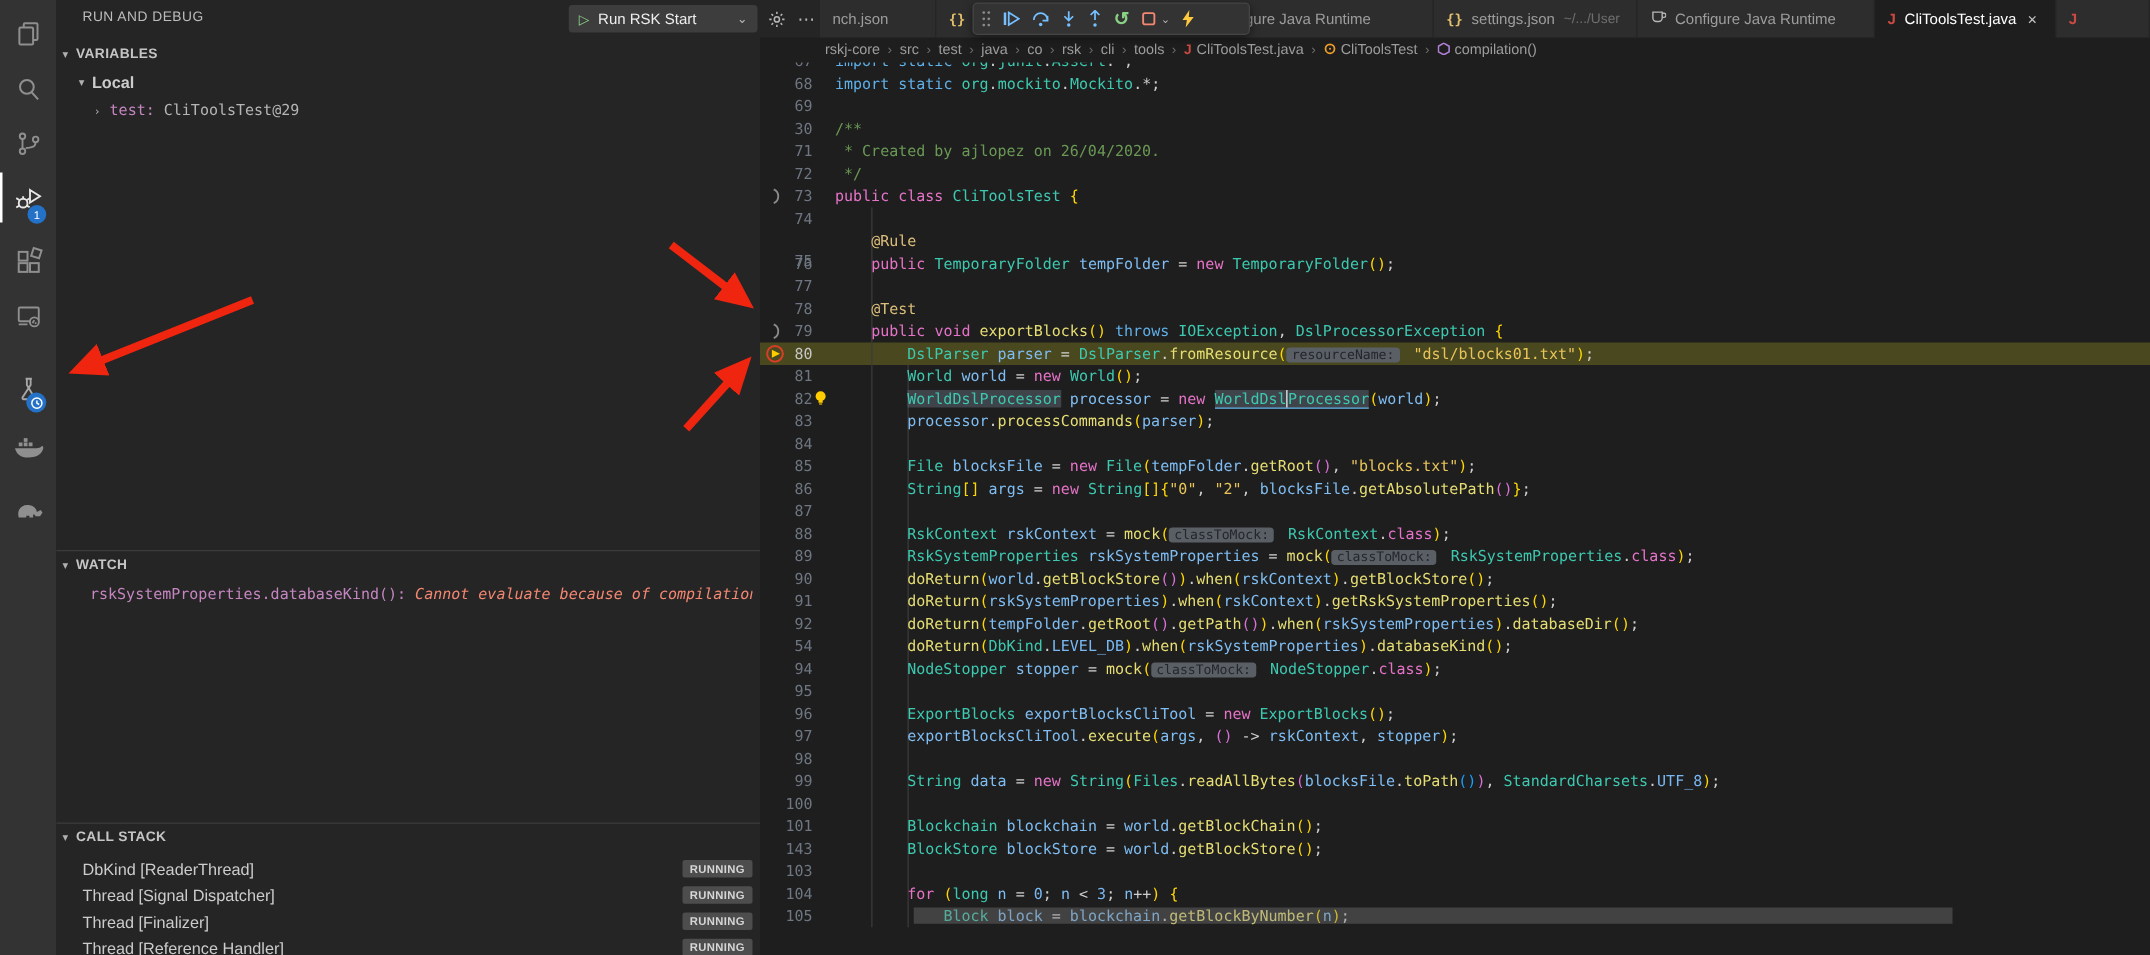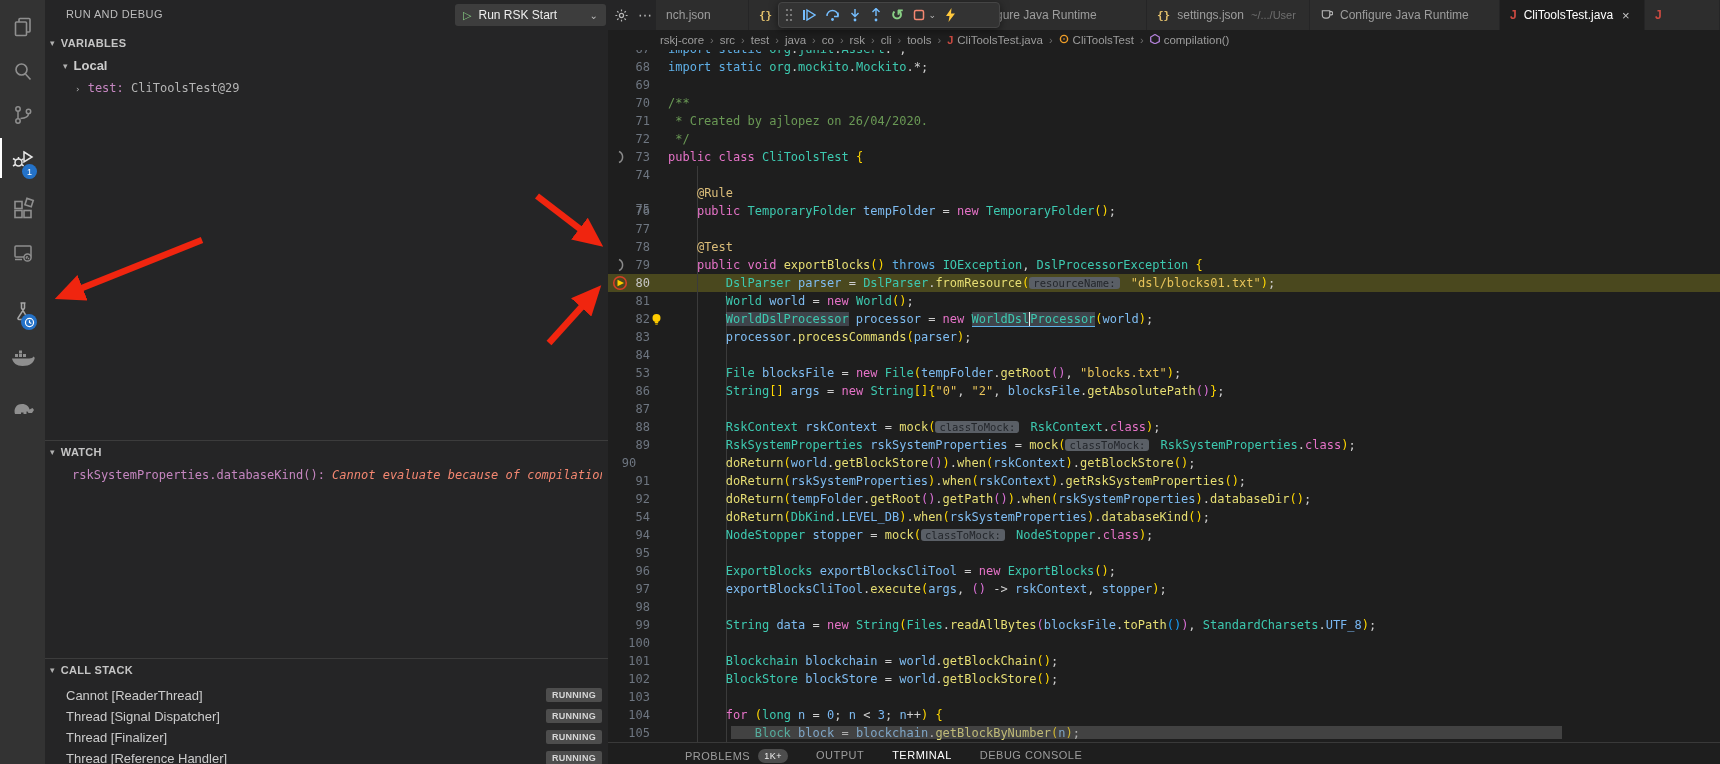--- a/index.html
+++ b/index.html
@@ -93,21 +93,21 @@
   <div class="code-layer" id="codeLayer">
       <div class="line-bg" style="top: 274px; background: rgb(74, 72, 30);"></div>
       <div class="indent-guide" style="left: 89px; top: 166px; height: 576px;"></div>
       <div class="indent-guide" style="left: 118px; top: 292px; height: 450px;"></div>
       <div class="line-num" style="top: 40px;">67</div>
       <div class="code-line" style="top: 40px;"><span style="color: rgb(95, 176, 232);">import</span><span> </span><span style="color: rgb(95, 176, 232);">static</span><span> </span><span style="color: rgb(61, 201, 176);">org</span><span style="color: rgb(207, 207, 207);">.</span><span style="color: rgb(61, 201, 176);">junit</span><span style="color: rgb(207, 207, 207);">.</span><span style="color: rgb(61, 201, 176);">Assert</span><span style="color: rgb(207, 207, 207);">.</span><span style="color: rgb(207, 207, 207);">*</span><span style="color: rgb(207, 207, 207);">;</span></div>
       <div class="line-num" style="top: 58px;">68</div>
       <div class="code-line" style="top: 58px;"><span style="color: rgb(95, 176, 232);">import</span><span> </span><span style="color: rgb(95, 176, 232);">static</span><span> </span><span style="color: rgb(61, 201, 176);">org</span><span style="color: rgb(207, 207, 207);">.</span><span style="color: rgb(61, 201, 176);">mockito</span><span style="color: rgb(207, 207, 207);">.</span><span style="color: rgb(61, 201, 176);">Mockito</span><span style="color: rgb(207, 207, 207);">.</span><span style="color: rgb(207, 207, 207);">*</span><span style="color: rgb(207, 207, 207);">;</span></div>
       <div class="line-num" style="top: 76px;">69</div>
       <div class="code-line" style="top: 76px;"></div>
-      <div class="line-num" style="top: 94px;">70</div>
+      <div class="line-num" style="top: 94px;">30</div>
       <div class="code-line" style="top: 94px;"><span style="color: rgb(106, 153, 85);">/**</span></div>
       <div class="line-num" style="top: 112px;">71</div>
       <div class="code-line" style="top: 112px;"><span style="color: rgb(106, 153, 85);"> * Created by ajlopez on 26/04/2020.</span></div>
       <div class="line-num" style="top: 130px;">72</div>
       <div class="code-line" style="top: 130px;"><span style="color: rgb(106, 153, 85);"> */</span></div>
       <div class="line-num" style="top: 148px;">73</div>
       <div class="code-line" style="top: 148px;"><span style="color: rgb(230, 115, 200);">public</span><span> </span><span style="color: rgb(230, 115, 200);">class</span><span> </span><span style="color: rgb(61, 201, 176);">CliToolsTest</span><span> </span><span style="color: rgb(255, 215, 0);">{</span></div>
       <div class="line-num" style="top: 166px;">74</div>
       <div class="code-line" style="top: 166px;"></div>
       <div class="line-num" style="top: 200px;">75</div>
@@ -123,31 +123,31 @@
       <div class="line-num cur" style="top: 274px;">80</div>
       <div class="code-line" style="top: 274px;"><span>        </span><span style="color: rgb(61, 201, 176);">DslParser</span><span> </span><span style="color: rgb(127, 189, 242);">parser</span><span> </span><span style="color: rgb(207, 207, 207);">=</span><span> </span><span style="color: rgb(61, 201, 176);">DslParser</span><span style="color: rgb(207, 207, 207);">.</span><span style="color: rgb(230, 222, 115);">fromResource</span><span style="color: rgb(255, 215, 0);">(</span><span class="inlay">resourceName:</span><span> </span><span style="color: rgb(232, 196, 90);">"dsl/blocks01.txt"</span><span style="color: rgb(255, 215, 0);">)</span><span style="color: rgb(207, 207, 207);">;</span></div>
       <div class="line-num" style="top: 292px;">81</div>
       <div class="code-line" style="top: 292px;"><span>        </span><span style="color: rgb(61, 201, 176);">World</span><span> </span><span style="color: rgb(127, 189, 242);">world</span><span> </span><span style="color: rgb(207, 207, 207);">=</span><span> </span><span style="color: rgb(230, 115, 200);">new</span><span> </span><span style="color: rgb(61, 201, 176);">World</span><span style="color: rgb(255, 215, 0);">(</span><span style="color: rgb(255, 215, 0);">)</span><span style="color: rgb(207, 207, 207);">;</span></div>
       <div class="line-num" style="top: 310px;">82</div>
       <div class="code-line" style="top: 310px;"><span>        </span><span class="whl"><span style="color: rgb(61, 201, 176);">WorldDslProcessor</span></span><span> </span><span style="color: rgb(127, 189, 242);">processor</span><span> </span><span style="color: rgb(207, 207, 207);">=</span><span> </span><span style="color: rgb(230, 115, 200);">new</span><span> </span><span class="whl2"><span style="color: rgb(61, 201, 176);">WorldDsl</span><span class="caret"></span><span style="color: rgb(61, 201, 176);">Processor</span></span><span style="color: rgb(255, 215, 0);">(</span><span style="color: rgb(127, 189, 242);">world</span><span style="color: rgb(255, 215, 0);">)</span><span style="color: rgb(207, 207, 207);">;</span></div>
       <div class="line-num" style="top: 328px;">83</div>
       <div class="code-line" style="top: 328px;"><span>        </span><span style="color: rgb(127, 189, 242);">processor</span><span style="color: rgb(207, 207, 207);">.</span><span style="color: rgb(230, 222, 115);">processCommands</span><span style="color: rgb(255, 215, 0);">(</span><span style="color: rgb(127, 189, 242);">parser</span><span style="color: rgb(255, 215, 0);">)</span><span style="color: rgb(207, 207, 207);">;</span></div>
       <div class="line-num" style="top: 346px;">84</div>
       <div class="code-line" style="top: 346px;"></div>
-      <div class="line-num" style="top: 364px;">53</div>
+      <div class="line-num" style="top: 364px;">85</div>
       <div class="code-line" style="top: 364px;"><span>        </span><span style="color: rgb(61, 201, 176);">File</span><span> </span><span style="color: rgb(127, 189, 242);">blocksFile</span><span> </span><span style="color: rgb(207, 207, 207);">=</span><span> </span><span style="color: rgb(230, 115, 200);">new</span><span> </span><span style="color: rgb(61, 201, 176);">File</span><span style="color: rgb(255, 215, 0);">(</span><span style="color: rgb(127, 189, 242);">tempFolder</span><span style="color: rgb(207, 207, 207);">.</span><span style="color: rgb(230, 222, 115);">getRoot</span><span style="color: rgb(218, 112, 214);">(</span><span style="color: rgb(218, 112, 214);">)</span><span style="color: rgb(207, 207, 207);">,</span><span> </span><span style="color: rgb(232, 196, 90);">"blocks.txt"</span><span style="color: rgb(255, 215, 0);">)</span><span style="color: rgb(207, 207, 207);">;</span></div>
       <div class="line-num" style="top: 382px;">86</div>
       <div class="code-line" style="top: 382px;"><span>        </span><span style="color: rgb(61, 201, 176);">String</span><span style="color: rgb(255, 215, 0);">[</span><span style="color: rgb(255, 215, 0);">]</span><span> </span><span style="color: rgb(127, 189, 242);">args</span><span> </span><span style="color: rgb(207, 207, 207);">=</span><span> </span><span style="color: rgb(230, 115, 200);">new</span><span> </span><span style="color: rgb(61, 201, 176);">String</span><span style="color: rgb(255, 215, 0);">[</span><span style="color: rgb(255, 215, 0);">]</span><span style="color: rgb(255, 215, 0);">{</span><span style="color: rgb(232, 196, 90);">"0"</span><span style="color: rgb(207, 207, 207);">,</span><span> </span><span style="color: rgb(232, 196, 90);">"2"</span><span style="color: rgb(207, 207, 207);">,</span><span> </span><span style="color: rgb(127, 189, 242);">blocksFile</span><span style="color: rgb(207, 207, 207);">.</span><span style="color: rgb(230, 222, 115);">getAbsolutePath</span><span style="color: rgb(218, 112, 214);">(</span><span style="color: rgb(218, 112, 214);">)</span><span style="color: rgb(255, 215, 0);">}</span><span style="color: rgb(207, 207, 207);">;</span></div>
       <div class="line-num" style="top: 400px;">87</div>
       <div class="code-line" style="top: 400px;"></div>
       <div class="line-num" style="top: 418px;">88</div>
       <div class="code-line" style="top: 418px;"><span>        </span><span style="color: rgb(61, 201, 176);">RskContext</span><span> </span><span style="color: rgb(127, 189, 242);">rskContext</span><span> </span><span style="color: rgb(207, 207, 207);">=</span><span> </span><span style="color: rgb(230, 222, 115);">mock</span><span style="color: rgb(255, 215, 0);">(</span><span class="inlay">classToMock:</span><span> </span><span style="color: rgb(61, 201, 176);">RskContext</span><span style="color: rgb(207, 207, 207);">.</span><span style="color: rgb(230, 115, 200);">class</span><span style="color: rgb(255, 215, 0);">)</span><span style="color: rgb(207, 207, 207);">;</span></div>
       <div class="line-num" style="top: 436px;">89</div>
       <div class="code-line" style="top: 436px;"><span>        </span><span style="color: rgb(61, 201, 176);">RskSystemProperties</span><span> </span><span style="color: rgb(127, 189, 242);">rskSystemProperties</span><span> </span><span style="color: rgb(207, 207, 207);">=</span><span> </span><span style="color: rgb(230, 222, 115);">mock</span><span style="color: rgb(255, 215, 0);">(</span><span class="inlay">classToMock:</span><span> </span><span style="color: rgb(61, 201, 176);">RskSystemProperties</span><span style="color: rgb(207, 207, 207);">.</span><span style="color: rgb(230, 115, 200);">class</span><span style="color: rgb(255, 215, 0);">)</span><span style="color: rgb(207, 207, 207);">;</span></div>
-      <div class="line-num" style="top: 454px; text-align: center;">90</div>
+      <div class="line-num" style="top: 454px;">90</div>
       <div class="code-line" style="top: 454px;"><span>        </span><span style="color: rgb(230, 222, 115);">doReturn</span><span style="color: rgb(255, 215, 0);">(</span><span style="color: rgb(127, 189, 242);">world</span><span style="color: rgb(207, 207, 207);">.</span><span style="color: rgb(230, 222, 115);">getBlockStore</span><span style="color: rgb(218, 112, 214);">(</span><span style="color: rgb(218, 112, 214);">)</span><span style="color: rgb(255, 215, 0);">)</span><span style="color: rgb(207, 207, 207);">.</span><span style="color: rgb(230, 222, 115);">when</span><span style="color: rgb(255, 215, 0);">(</span><span style="color: rgb(127, 189, 242);">rskContext</span><span style="color: rgb(255, 215, 0);">)</span><span style="color: rgb(207, 207, 207);">.</span><span style="color: rgb(230, 222, 115);">getBlockStore</span><span style="color: rgb(255, 215, 0);">(</span><span style="color: rgb(255, 215, 0);">)</span><span style="color: rgb(207, 207, 207);">;</span></div>
       <div class="line-num" style="top: 472px;">91</div>
       <div class="code-line" style="top: 472px;"><span>        </span><span style="color: rgb(230, 222, 115);">doReturn</span><span style="color: rgb(255, 215, 0);">(</span><span style="color: rgb(127, 189, 242);">rskSystemProperties</span><span style="color: rgb(255, 215, 0);">)</span><span style="color: rgb(207, 207, 207);">.</span><span style="color: rgb(230, 222, 115);">when</span><span style="color: rgb(255, 215, 0);">(</span><span style="color: rgb(127, 189, 242);">rskContext</span><span style="color: rgb(255, 215, 0);">)</span><span style="color: rgb(207, 207, 207);">.</span><span style="color: rgb(230, 222, 115);">getRskSystemProperties</span><span style="color: rgb(255, 215, 0);">(</span><span style="color: rgb(255, 215, 0);">)</span><span style="color: rgb(207, 207, 207);">;</span></div>
       <div class="line-num" style="top: 490px;">92</div>
       <div class="code-line" style="top: 490px;"><span>        </span><span style="color: rgb(230, 222, 115);">doReturn</span><span style="color: rgb(255, 215, 0);">(</span><span style="color: rgb(127, 189, 242);">tempFolder</span><span style="color: rgb(207, 207, 207);">.</span><span style="color: rgb(230, 222, 115);">getRoot</span><span style="color: rgb(218, 112, 214);">(</span><span style="color: rgb(218, 112, 214);">)</span><span style="color: rgb(207, 207, 207);">.</span><span style="color: rgb(230, 222, 115);">getPath</span><span style="color: rgb(218, 112, 214);">(</span><span style="color: rgb(218, 112, 214);">)</span><span style="color: rgb(255, 215, 0);">)</span><span style="color: rgb(207, 207, 207);">.</span><span style="color: rgb(230, 222, 115);">when</span><span style="color: rgb(255, 215, 0);">(</span><span style="color: rgb(127, 189, 242);">rskSystemProperties</span><span style="color: rgb(255, 215, 0);">)</span><span style="color: rgb(207, 207, 207);">.</span><span style="color: rgb(230, 222, 115);">databaseDir</span><span style="color: rgb(255, 215, 0);">(</span><span style="color: rgb(255, 215, 0);">)</span><span style="color: rgb(207, 207, 207);">;</span></div>
       <div class="line-num" style="top: 508px;">54</div>
       <div class="code-line" style="top: 508px;"><span>        </span><span style="color: rgb(230, 222, 115);">doReturn</span><span style="color: rgb(255, 215, 0);">(</span><span style="color: rgb(61, 201, 176);">DbKind</span><span style="color: rgb(207, 207, 207);">.</span><span style="color: rgb(121, 184, 243);">LEVEL_DB</span><span style="color: rgb(255, 215, 0);">)</span><span style="color: rgb(207, 207, 207);">.</span><span style="color: rgb(230, 222, 115);">when</span><span style="color: rgb(255, 215, 0);">(</span><span style="color: rgb(127, 189, 242);">rskSystemProperties</span><span style="color: rgb(255, 215, 0);">)</span><span style="color: rgb(207, 207, 207);">.</span><span style="color: rgb(230, 222, 115);">databaseKind</span><span style="color: rgb(255, 215, 0);">(</span><span style="color: rgb(255, 215, 0);">)</span><span style="color: rgb(207, 207, 207);">;</span></div>
       <div class="line-num" style="top: 526px;">94</div>
       <div class="code-line" style="top: 526px;"><span>        </span><span style="color: rgb(61, 201, 176);">NodeStopper</span><span> </span><span style="color: rgb(127, 189, 242);">stopper</span><span> </span><span style="color: rgb(207, 207, 207);">=</span><span> </span><span style="color: rgb(230, 222, 115);">mock</span><span style="color: rgb(255, 215, 0);">(</span><span class="inlay">classToMock:</span><span> </span><span style="color: rgb(61, 201, 176);">NodeStopper</span><span style="color: rgb(207, 207, 207);">.</span><span style="color: rgb(230, 115, 200);">class</span><span style="color: rgb(255, 215, 0);">)</span><span style="color: rgb(207, 207, 207);">;</span></div>
       <div class="line-num" style="top: 544px;">95</div>
@@ -157,21 +157,21 @@
       <div class="line-num" style="top: 580px;">97</div>
       <div class="code-line" style="top: 580px;"><span>        </span><span style="color: rgb(127, 189, 242);">exportBlocksCliTool</span><span style="color: rgb(207, 207, 207);">.</span><span style="color: rgb(230, 222, 115);">execute</span><span style="color: rgb(255, 215, 0);">(</span><span style="color: rgb(127, 189, 242);">args</span><span style="color: rgb(207, 207, 207);">,</span><span> </span><span style="color: rgb(218, 112, 214);">(</span><span style="color: rgb(218, 112, 214);">)</span><span> </span><span style="color: rgb(207, 207, 207);">-</span><span style="color: rgb(207, 207, 207);">&gt;</span><span> </span><span style="color: rgb(127, 189, 242);">rskContext</span><span style="color: rgb(207, 207, 207);">,</span><span> </span><span style="color: rgb(127, 189, 242);">stopper</span><span style="color: rgb(255, 215, 0);">)</span><span style="color: rgb(207, 207, 207);">;</span></div>
       <div class="line-num" style="top: 598px;">98</div>
       <div class="code-line" style="top: 598px;"></div>
       <div class="line-num" style="top: 616px;">99</div>
       <div class="code-line" style="top: 616px;"><span>        </span><span style="color: rgb(61, 201, 176);">String</span><span> </span><span style="color: rgb(127, 189, 242);">data</span><span> </span><span style="color: rgb(207, 207, 207);">=</span><span> </span><span style="color: rgb(230, 115, 200);">new</span><span> </span><span style="color: rgb(61, 201, 176);">String</span><span style="color: rgb(255, 215, 0);">(</span><span style="color: rgb(61, 201, 176);">Files</span><span style="color: rgb(207, 207, 207);">.</span><span style="color: rgb(230, 222, 115);">readAllBytes</span><span style="color: rgb(218, 112, 214);">(</span><span style="color: rgb(127, 189, 242);">blocksFile</span><span style="color: rgb(207, 207, 207);">.</span><span style="color: rgb(230, 222, 115);">toPath</span><span style="color: rgb(23, 159, 255);">(</span><span style="color: rgb(23, 159, 255);">)</span><span style="color: rgb(218, 112, 214);">)</span><span style="color: rgb(207, 207, 207);">,</span><span> </span><span style="color: rgb(61, 201, 176);">StandardCharsets</span><span style="color: rgb(207, 207, 207);">.</span><span style="color: rgb(121, 184, 243);">UTF_8</span><span style="color: rgb(255, 215, 0);">)</span><span style="color: rgb(207, 207, 207);">;</span></div>
       <div class="line-num" style="top: 634px;">100</div>
       <div class="code-line" style="top: 634px;"></div>
       <div class="line-num" style="top: 652px;">101</div>
       <div class="code-line" style="top: 652px;"><span>        </span><span style="color: rgb(61, 201, 176);">Blockchain</span><span> </span><span style="color: rgb(127, 189, 242);">blockchain</span><span> </span><span style="color: rgb(207, 207, 207);">=</span><span> </span><span style="color: rgb(127, 189, 242);">world</span><span style="color: rgb(207, 207, 207);">.</span><span style="color: rgb(230, 222, 115);">getBlockChain</span><span style="color: rgb(255, 215, 0);">(</span><span style="color: rgb(255, 215, 0);">)</span><span style="color: rgb(207, 207, 207);">;</span></div>
-      <div class="line-num" style="top: 670px;">102</div>
+      <div class="line-num" style="top: 670px;">143</div>
       <div class="code-line" style="top: 670px;"><span>        </span><span style="color: rgb(61, 201, 176);">BlockStore</span><span> </span><span style="color: rgb(127, 189, 242);">blockStore</span><span> </span><span style="color: rgb(207, 207, 207);">=</span><span> </span><span style="color: rgb(127, 189, 242);">world</span><span style="color: rgb(207, 207, 207);">.</span><span style="color: rgb(230, 222, 115);">getBlockStore</span><span style="color: rgb(255, 215, 0);">(</span><span style="color: rgb(255, 215, 0);">)</span><span style="color: rgb(207, 207, 207);">;</span></div>
       <div class="line-num" style="top: 688px;">103</div>
       <div class="code-line" style="top: 688px;"></div>
       <div class="line-num" style="top: 706px;">104</div>
       <div class="code-line" style="top: 706px;"><span>        </span><span style="color: rgb(230, 115, 200);">for</span><span> </span><span style="color: rgb(255, 215, 0);">(</span><span style="color: rgb(61, 201, 176);">long</span><span> </span><span style="color: rgb(127, 189, 242);">n</span><span> </span><span style="color: rgb(207, 207, 207);">=</span><span> </span><span style="color: rgb(121, 184, 243);">0</span><span style="color: rgb(207, 207, 207);">;</span><span> </span><span style="color: rgb(127, 189, 242);">n</span><span> </span><span style="color: rgb(207, 207, 207);">&lt;</span><span> </span><span style="color: rgb(121, 184, 243);">3</span><span style="color: rgb(207, 207, 207);">;</span><span> </span><span style="color: rgb(127, 189, 242);">n</span><span style="color: rgb(207, 207, 207);">+</span><span style="color: rgb(207, 207, 207);">+</span><span style="color: rgb(255, 215, 0);">)</span><span> </span><span style="color: rgb(255, 215, 0);">{</span></div>
       <div class="line-num" style="top: 724px;">105</div>
       <div class="code-line" style="top: 724px;"><span>            </span><span style="color: rgb(61, 201, 176);">Block</span><span> </span><span style="color: rgb(127, 189, 242);">block</span><span> </span><span style="color: rgb(207, 207, 207);">=</span><span> </span><span style="color: rgb(127, 189, 242);">blockchain</span><span style="color: rgb(207, 207, 207);">.</span><span style="color: rgb(230, 222, 115);">getBlockByNumber</span><span style="color: rgb(255, 215, 0);">(</span><span style="color: rgb(127, 189, 242);">n</span><span style="color: rgb(255, 215, 0);">)</span><span style="color: rgb(207, 207, 207);">;</span></div>
       <div class="glyph" style="left: 7px; top: 150px;"><svg width="14" height="14" viewBox="0 0 14 14">
           <path d="M4 1.5 a6 6 0 0 1 0 11" fill="none" stroke="#8a8a8a" stroke-width="1.5"></path>
         </svg></div>
@@ -296,21 +296,21 @@
       <span class="purple">rskSystemProperties.databaseKind():</span><span class="err"> Cannot evaluate because of compilation error(s): rsk…</span>
     </div>
 
     <div class="divider" style="top:658px;"></div>
     <div class="sec-header" style="top:664px;">
       <span class="chev-sm">▾</span>
       <span>CALL STACK</span>
     </div>
     <div id="callStackRows">
         <div class="cs-row" style="top: 685px;">
-          <span>Cannot [ReaderThread]</span>
+          <span>DbKind [ReaderThread]</span>
           <span class="badge">RUNNING</span>
         </div>
         <div class="cs-row" style="top: 706px;">
           <span>Thread [Signal Dispatcher]</span>
           <span class="badge">RUNNING</span>
         </div>
         <div class="cs-row" style="top: 727px;">
           <span>Thread [Finalizer]</span>
           <span class="badge">RUNNING</span>
         </div>
@@ -455,35 +455,20 @@
       </span>
       <span class="bc-sep">›</span>
       <span class="bc-item">
         <span><svg width="10" height="10" viewBox="0 0 10 10">
             <path d="M5 0.5 L9.3 3 V7.5 L5 9.8 L0.7 7.5 V3 Z" fill="none" stroke="#b180d7" stroke-width="1.3"></path>
           </svg></span>
         <span>compilation()</span>
       </span>
     </div>
 
-  <div class="panel" id="panelTabs">
-      <span class="p-tab">
-        <span>PROBLEMS</span>
-        <span class="p-badge">1K+</span>
-      </span>
-      <span class="p-tab">
-        <span>OUTPUT</span>
-      </span>
-      <span class="p-tab active">
-        <span>TERMINAL</span>
-      </span>
-      <span class="p-tab">
-        <span>DEBUG CONSOLE</span>
-      </span>
-    </div>
 
   <svg class="arrows" id="arrowsSvg" width="1720" height="764">
       <defs>
         <marker id="ah" markerWidth="4.6" markerHeight="4.2" refX="3.4" refY="2.1" orient="auto">
           <path d="M0,0 L4.6,2.1 L0,4.2 z" fill="#f0250f"></path>
         </marker>
       </defs>
       <line x1="202" y1="240" x2="62" y2="296" stroke="#f0250f" stroke-width="6.5" marker-end="url(#ah)"></line>
       <line x1="537" y1="196" x2="597" y2="242" stroke="#f0250f" stroke-width="6.5" marker-end="url(#ah)"></line>
       <line x1="549" y1="343" x2="596" y2="291" stroke="#f0250f" stroke-width="6.5" marker-end="url(#ah)"></line>

